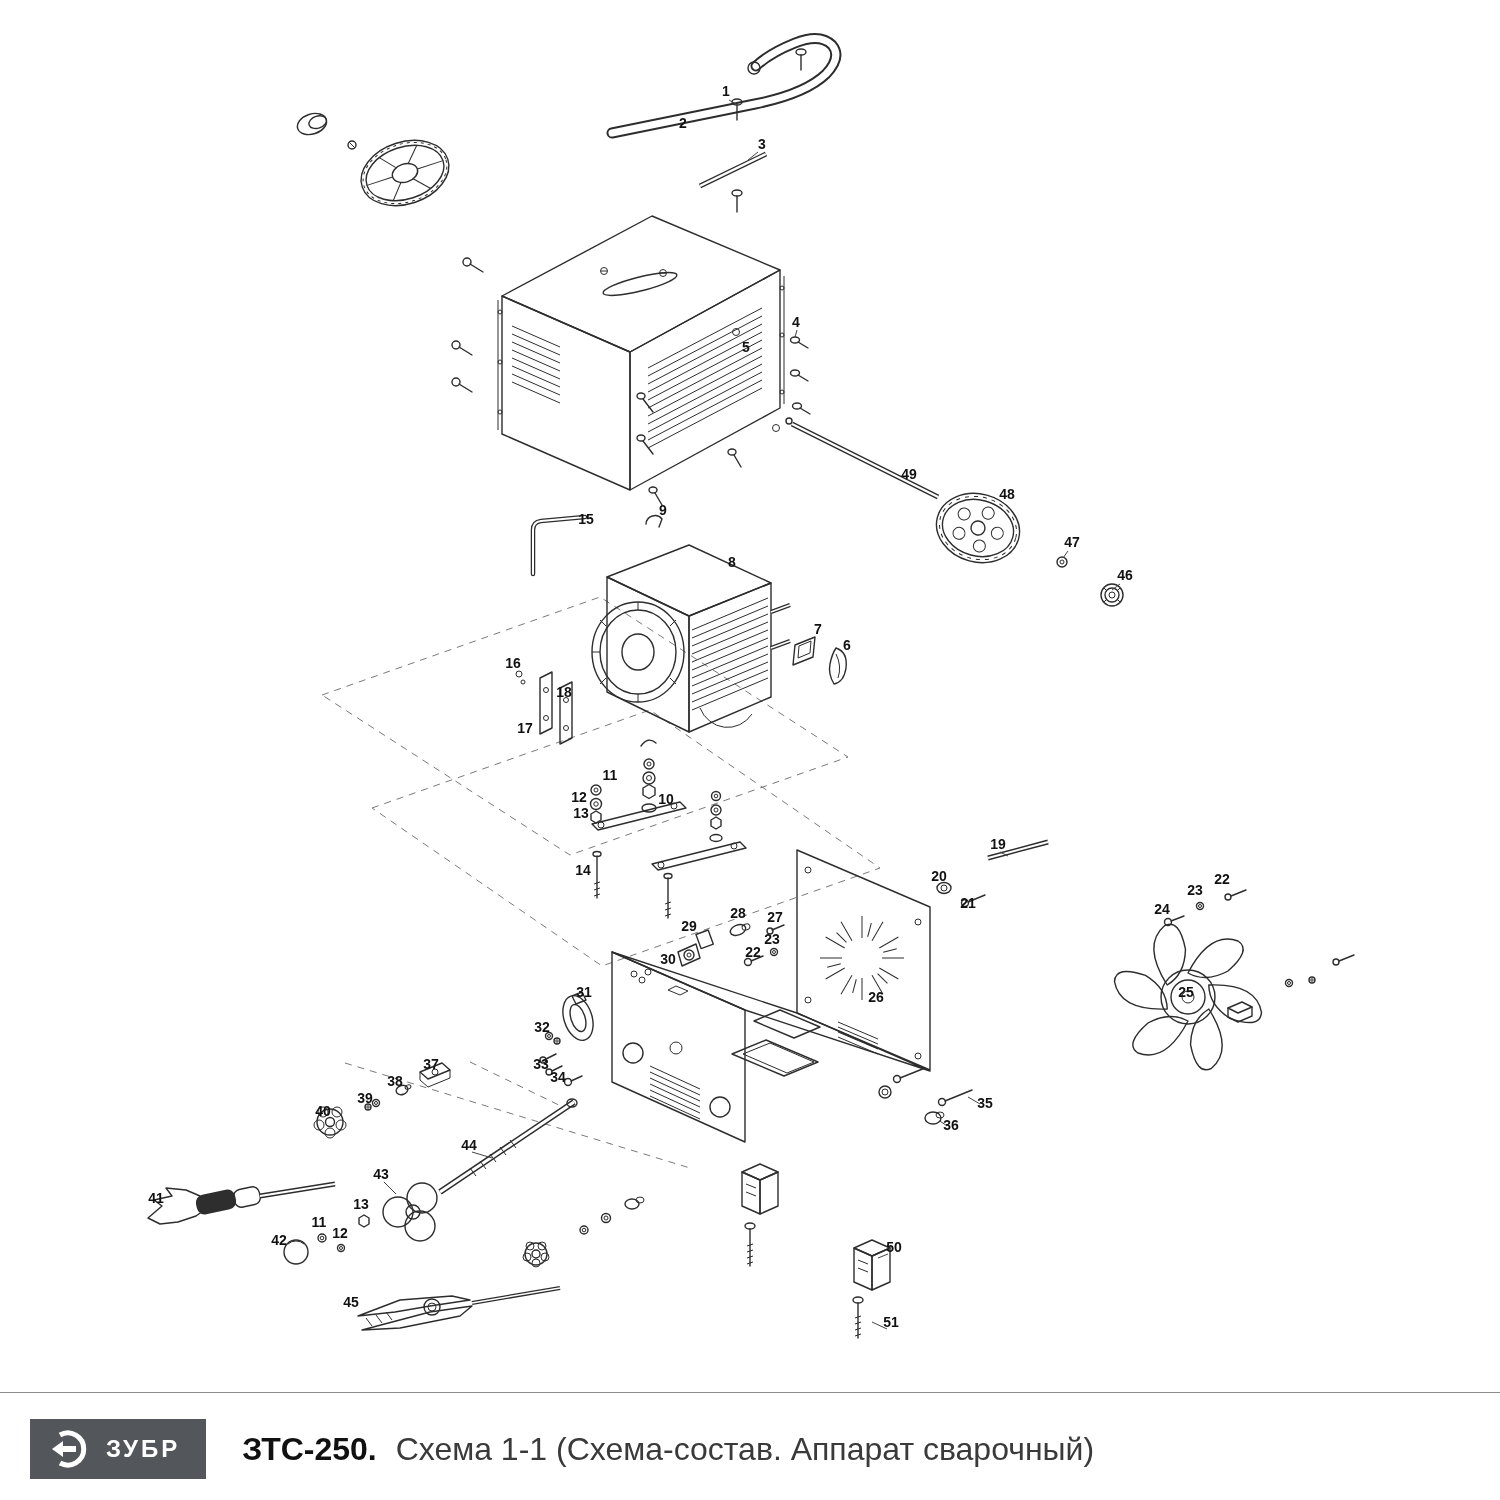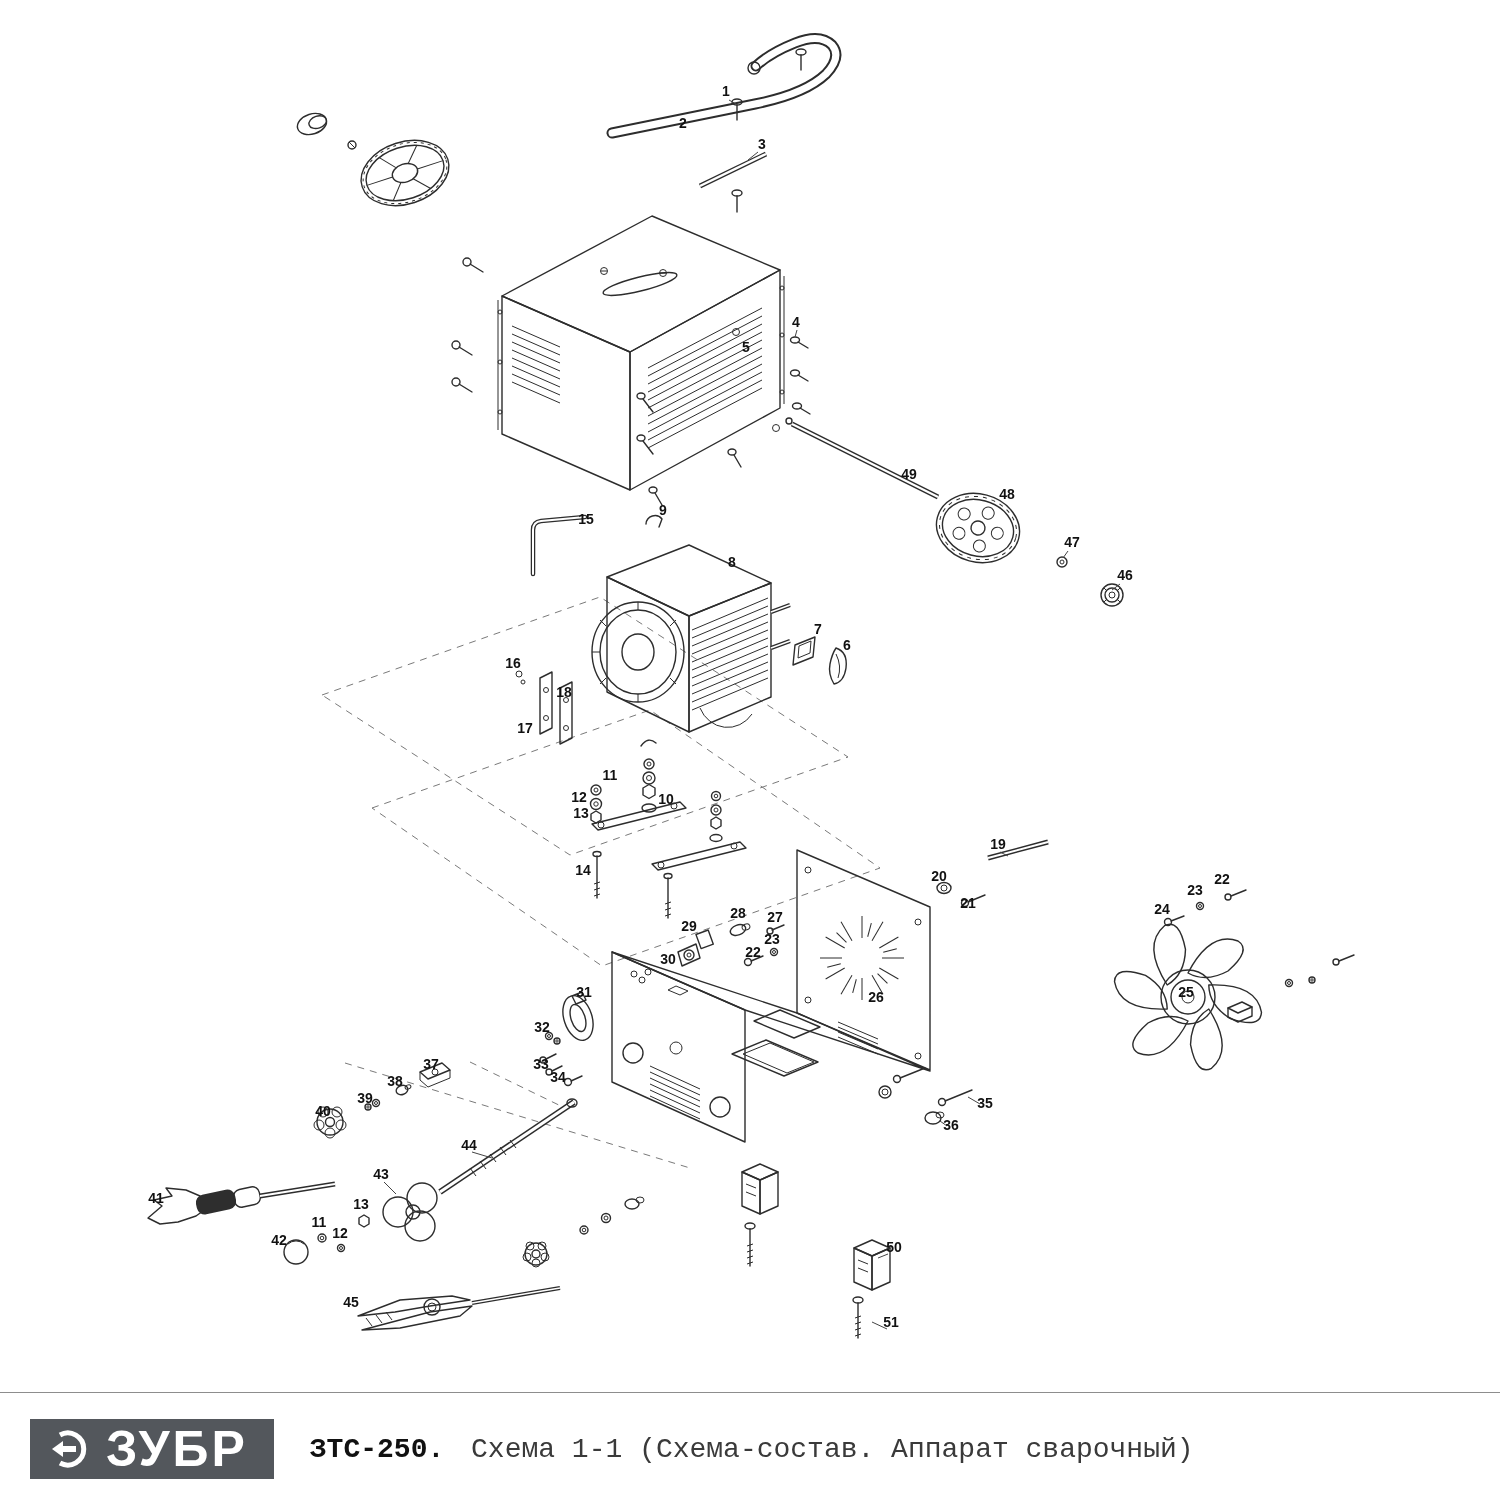--- a/index.html
+++ b/index.html
@@ -8,22 +8,22 @@
   svg.diagram{position:absolute;left:0;top:0;}
   .ln{stroke:#2d2d2d;stroke-width:1.4;fill:none;stroke-linecap:round;stroke-linejoin:round;}
   .thin{stroke:#2d2d2d;stroke-width:1;fill:none;}
   .dash{stroke:#7a7a7a;stroke-width:1;stroke-dasharray:7 6;fill:none;}
   .lead{stroke:#444;stroke-width:1;fill:none;}
   .plabel{font:bold 14px "Liberation Sans",sans-serif;fill:#111;text-anchor:middle;}
   .footer{position:absolute;left:0;top:1392px;width:1500px;border-top:1px solid #8d8d8d;}
   .footer-row{display:flex;align-items:center;gap:36px;padding:26px 0 0 30px;}
   .logo{display:flex;align-items:center;gap:14px;background:#53575c;color:#fff;
         height:60px;padding:0 26px 0 16px;box-sizing:border-box;}
-  .logo-text{font-size:50px;font-weight:bold;letter-spacing:3px;line-height:1;}
-  .caption{font-size:28px;color:#2e2e2e;white-space:nowrap;font-family:Liberation Mono, monospace;}
+  .logo-text{font-size:24px;font-weight:bold;letter-spacing:3px;line-height:1;}
+  .caption{font-size:32px;color:#2e2e2e;white-space:nowrap;}
   .model{font-weight:bold;color:#111;}
   .subtitle{font-weight:normal;color:#3a3a3a;margin-left:10px;}
 </style>
 </head>
 <body>
 
 <div class="page">
 
 <svg class="diagram" width="1500" height="1500" viewBox="0 0 1500 1500">
 

